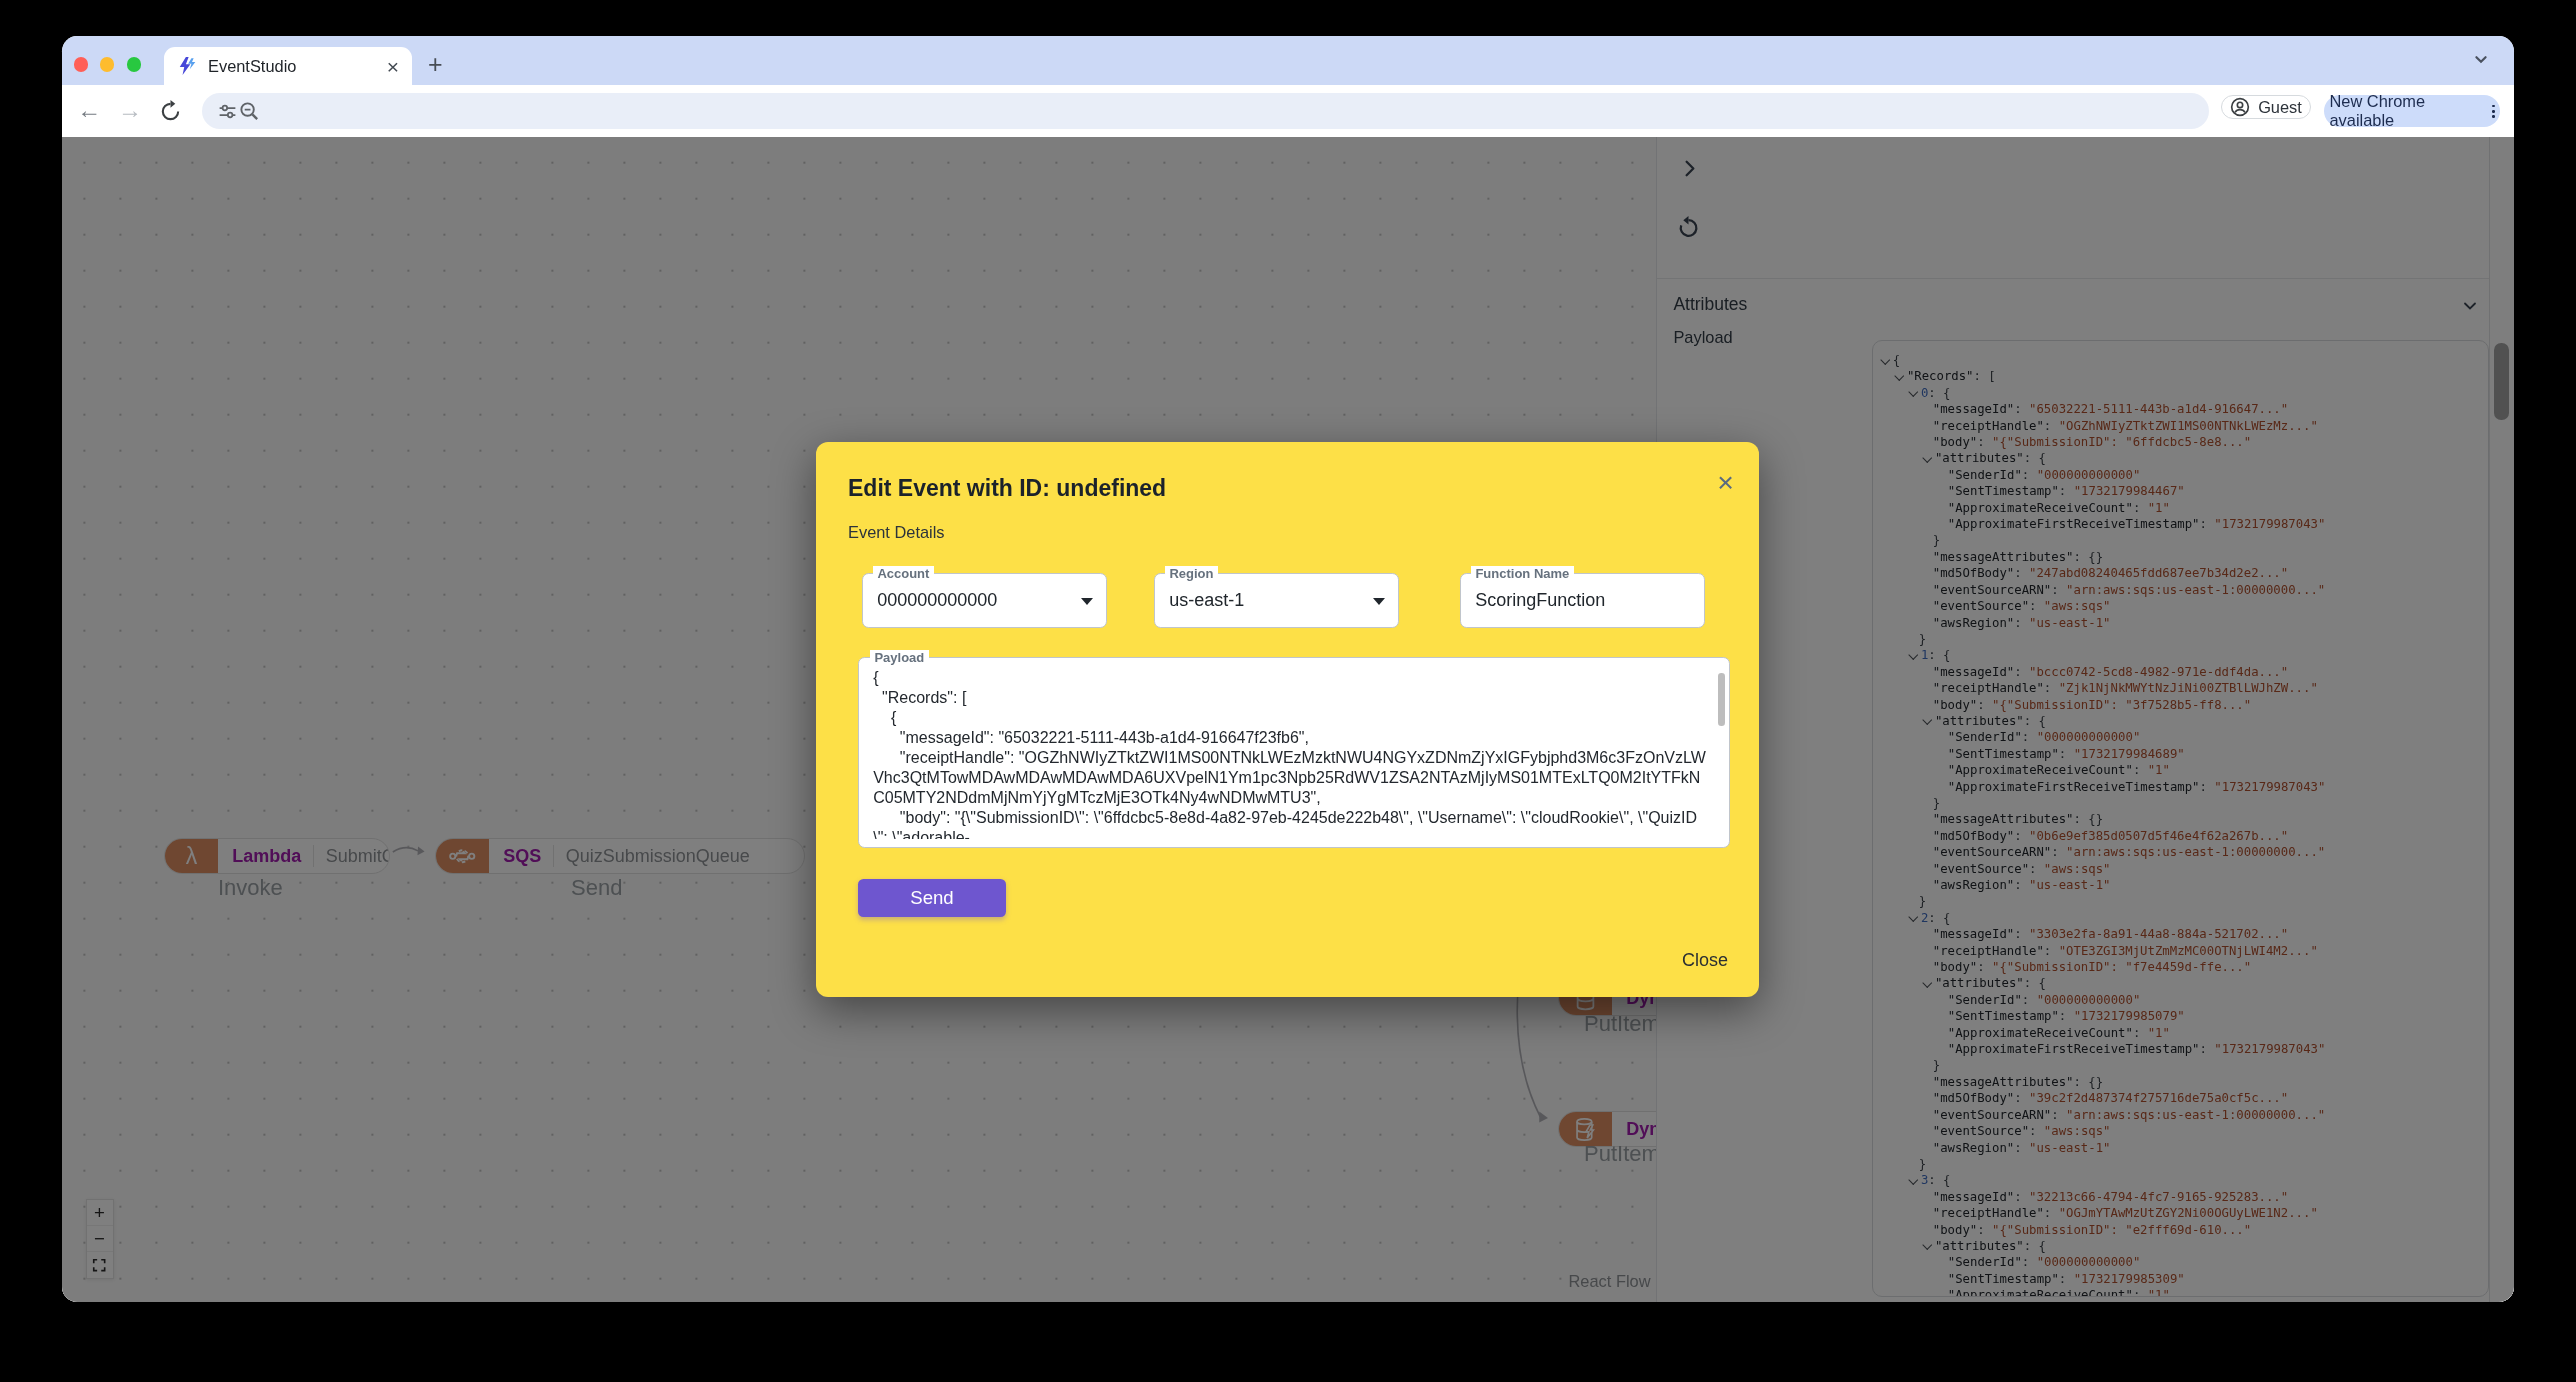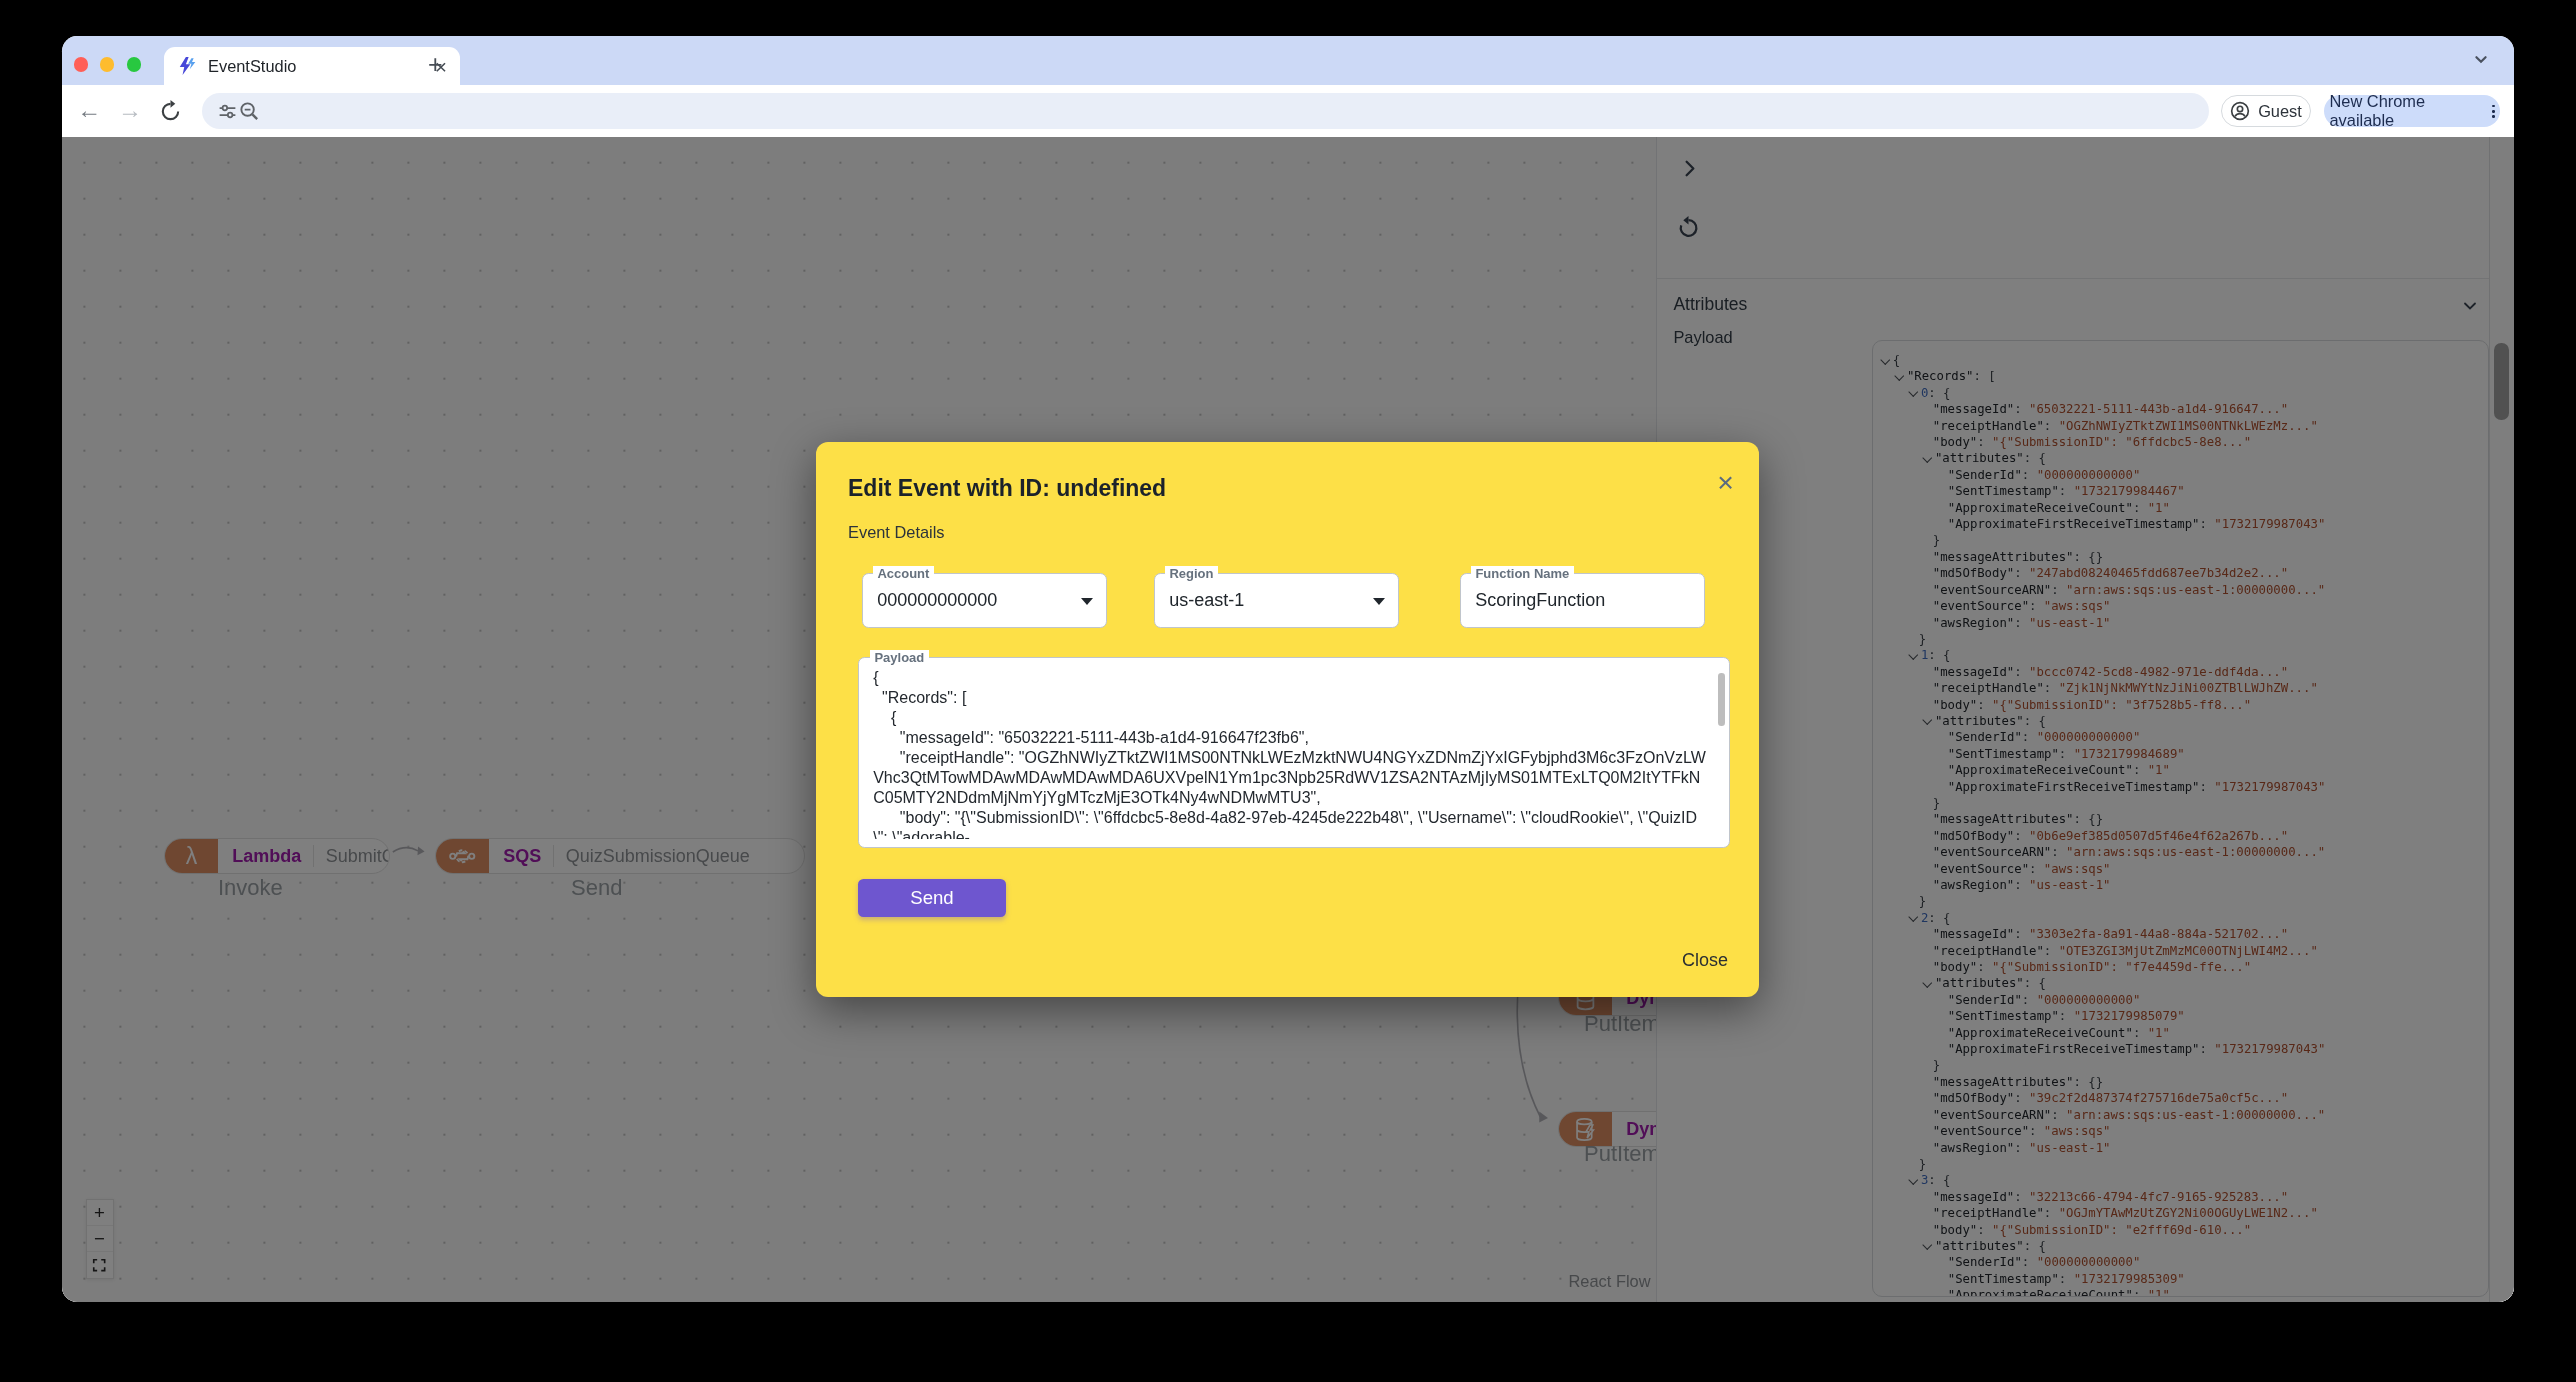--- a/index.html
+++ b/index.html
@@ -2,32 +2,32 @@
 <html style="font-size:8.8px"><head>
 <meta charset="utf-8">
 <style>
   html,body{margin:0;padding:0;background:#000;}
   body{width:2576px;height:1382px;position:relative;font-family:"Liberation Sans",sans-serif;overflow:hidden;}
   .abs{position:absolute;}
   
   .window{position:absolute;left:62px;top:36px;width:2452px;height:1266px;border-radius:15.3px;overflow:hidden;background:#fff;}
   .tabstrip{position:absolute;left:0;top:0;width:100%;height:49px;background:#ccd9f6;}
   .tlight{position:absolute;top:21.4px;width:14.2px;height:14.2px;border-radius:50%;}
-  .tab{position:absolute;left:102px;top:11px;width:296px;height:38px;background:#fff;border-radius:11px 11px 0 0;display:flex;align-items:center;padding:12px 13px;box-sizing:border-box;justify-content:space-between;}
+  .tab{position:absolute;left:102px;top:11px;width:248px;height:38px;background:#fff;border-radius:11px 11px 0 0;display:flex;align-items:center;padding:12px 13px;box-sizing:border-box;justify-content:space-between;}
   .favicon{width:20px;height:20px;margin-right:11px;flex:0 0 auto;}
   .tabtitle{font-size:16.4px;color:#1f2328;flex:1;}
   .tabclose{font-size:21px;color:#434a52;line-height:1;cursor:pointer;}
   .newtab{position:absolute;left:366px;top:16.4px;font-size:25px;color:#474d55;line-height:1;}
   .tabsearch{position:absolute;right:22px;top:12px;color:#4a5260;}
   
   .toolbar{position:absolute;left:0;top:49px;width:100%;height:52px;background:#fff;border-bottom:0.5px solid #e3e5e9;}
   .navico{position:absolute;top:6.6px;font-size:24px;line-height:36px;}
   .urlpill{position:absolute;left:140px;top:8.2px;width:2007px;height:36px;border-radius:18px;background:#e9eef8;display:flex;align-items:center;box-sizing:border-box;padding:0 15.3px;}
   .urltext{font-size:16.4px;color:#24292f;margin-left:14.2px;flex:1;white-space:nowrap;overflow:hidden;}
-  .chip-guest{position:absolute;left:2159px;top:10.4px;width:90px;height:32px;border:1.1px solid #d6dade;border-radius:16.4px;display:flex;align-items:center;justify-content:center;gap:8px;background:#fff;box-sizing:border-box;}
+  .chip-guest{position:absolute;left:2159px;top:10.4px;width:90px;height:24px;border:1.1px solid #d6dade;border-radius:16.4px;display:flex;align-items:center;justify-content:center;gap:8px;background:#fff;box-sizing:border-box;}
   .chip-guest span{font-size:16.4px;color:#2d333a;}
   .chip-update{position:absolute;left:2262px;top:10.4px;width:176px;height:32px;background:#cddcfa;border-radius:16.4px;display:flex;align-items:center;justify-content:center;gap:7.7px;box-sizing:border-box;padding:0 5.5px;}
   .chip-update span{font-size:16.4px;color:#1d2c4f;}
   .dots3{display:inline-flex;flex-direction:column;gap:2.7px;}
   .dots3 i{width:2.7px;height:2.7px;border-radius:50%;background:#1d2c4f;}
   
   .content{position:absolute;left:0;top:101px;width:100%;height:1165px;background:#fafafa;}
   .canvas{position:absolute;left:0;top:0;width:1594px;height:100%;overflow:hidden;background-color:#fafafa;background-image:radial-gradient(#c3c3c3 1.4px,transparent 1.5px);background-size:36px 36px;background-position:4.4px 7.7px;}
   .node{position:absolute;height:36px;background:#fff;border:0.5px solid #e1e1e1;border-radius:18px;display:flex;align-items:center;box-sizing:border-box;overflow:hidden;}
   .ncap{width:53px;height:100%;background:#de8e62;display:flex;align-items:center;justify-content:center;flex:0 0 auto;}

